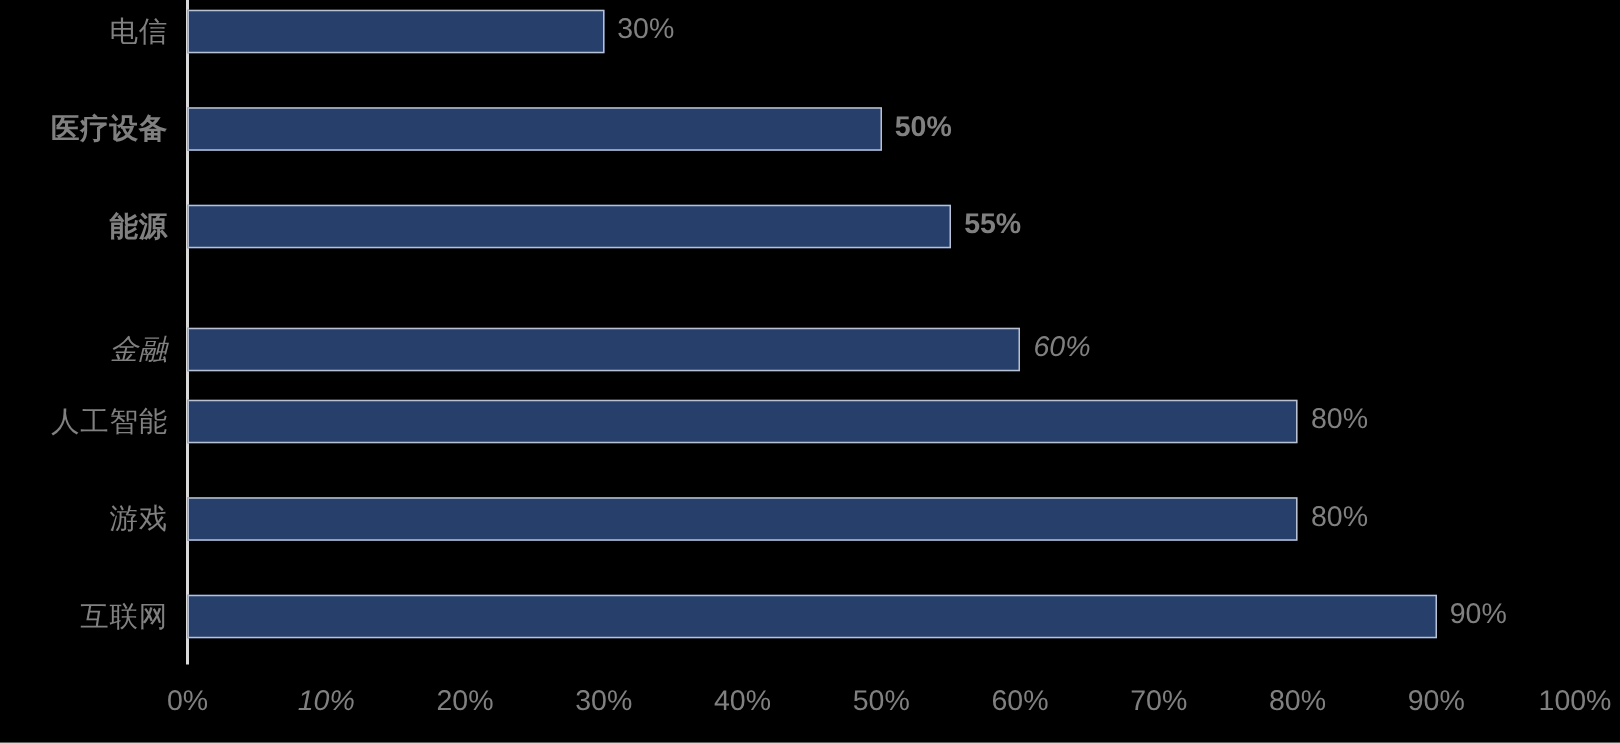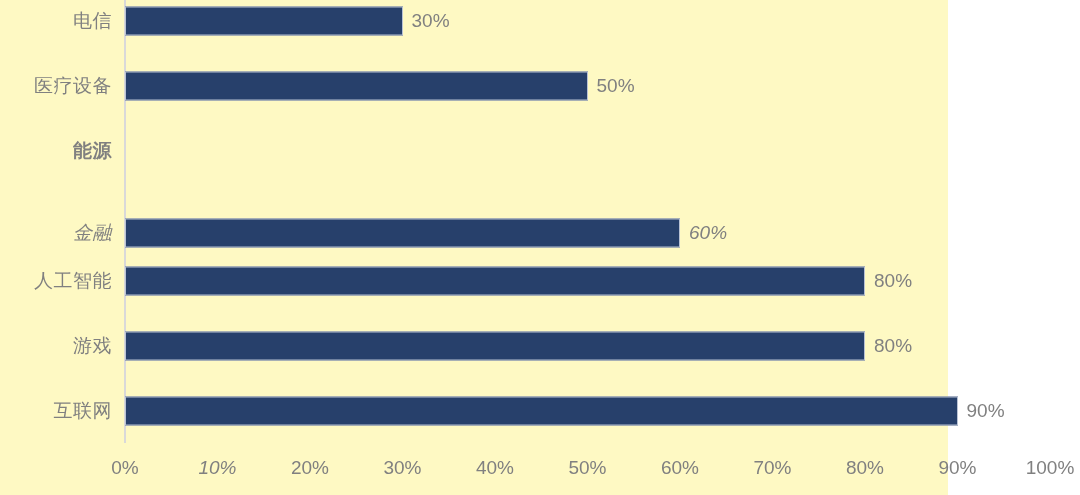--- a/index.html
+++ b/index.html
@@ -9,23 +9,23 @@
   }
   body {
     width: 1080px;
     height: 495px;
     font-family: "Liberation Sans", "DejaVu Sans", sans-serif;
     overflow: hidden;
   }
 
   #chart-root {
     position: relative;
-    width: 948px;
+    width: 1080px;
     height: 495px;
-    background: #fef9c3;
+    background: #000000;
   }
 
   
   .plot-area {
     position: absolute;
     left: 0;
     top: 0;
     width: 1080px;
     height: 443px;
   }
@@ -110,29 +110,33 @@
   <div class="plot-area">
     <div class="axis-line"></div>
     <div id="bars-container">
         <div class="bar-row" style="top: -12px;">
           <div class="cat-label">电信</div>
           <div class="bar-track" style="width: 277.5px;">
             <div class="bar" title="电信 30%" style="width: 100%; background: rgb(39, 64, 107); border-color: rgb(185, 194, 212);"></div>
             <div class="bar-value" style="left: 100%;">30%</div>
           </div>
         </div>
-        <div class="bar-row" style="top: 53px;">
+        <div class="bar-row" style="top: 53px; font-weight: bold;">
           <div class="cat-label">医疗设备</div>
           <div class="bar-track" style="width: 462.5px;">
             <div class="bar" title="医疗设备 50%" style="width: 100%; background: rgb(39, 64, 107); border-color: rgb(185, 194, 212);"></div>
             <div class="bar-value" style="left: 100%;">50%</div>
           </div>
         </div>
         <div class="bar-row" style="top: 118px; font-weight: bold;">
           <div class="cat-label">能源</div>
+          <div class="bar-track" style="width: 508.75px;">
+            <div class="bar" title="能源 55%" style="width: 100%; background: rgb(39, 64, 107); border-color: rgb(185, 194, 212);"></div>
+            <div class="bar-value" style="left: 100%;">55%</div>
+          </div>
         </div>
         <div class="bar-row" style="top: 200px; font-style: italic;">
           <div class="cat-label">金融</div>
           <div class="bar-track" style="width: 555px;">
             <div class="bar" title="金融 60%" style="width: 100%; background: rgb(39, 64, 107); border-color: rgb(185, 194, 212);"></div>
             <div class="bar-value" style="left: 100%;">60%</div>
           </div>
         </div>
         <div class="bar-row" style="top: 248px;">
           <div class="cat-label">人工智能</div>

